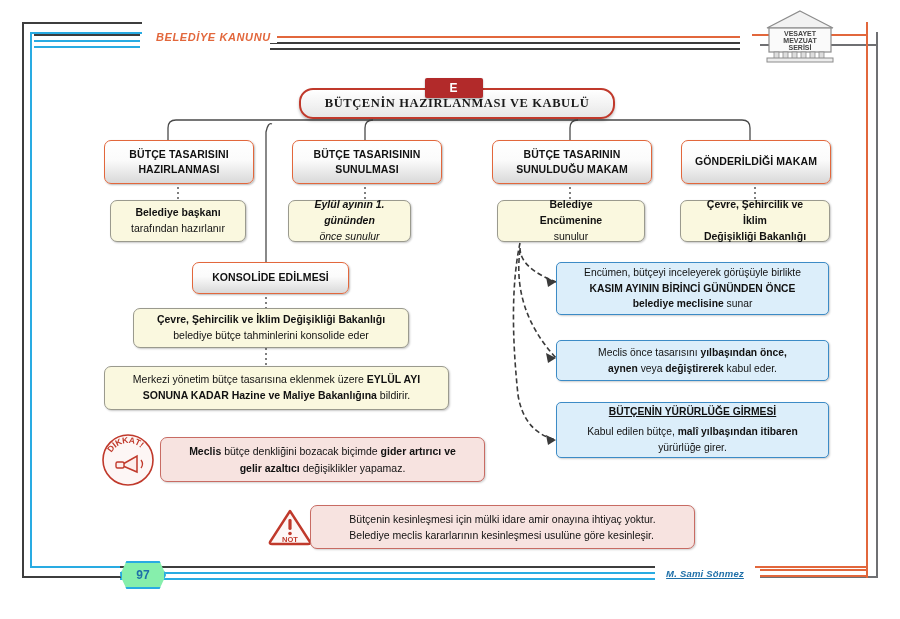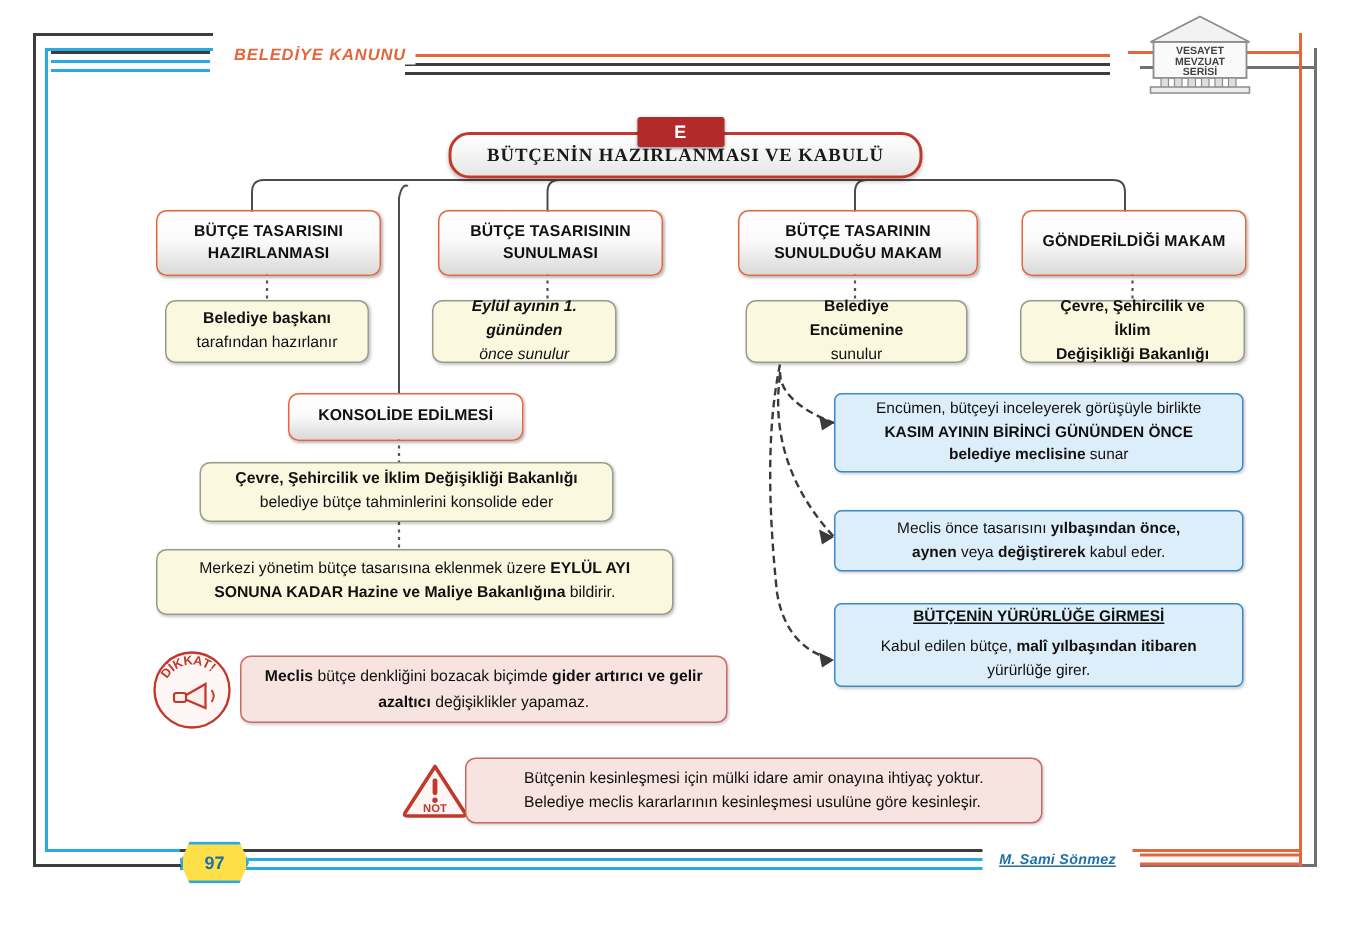--- a/index.html
+++ b/index.html
@@ -118,40 +118,40 @@
   }
   .bbox p{margin:0;font-size:10.3px;color:#111;line-height:1.55;}
   .bbox b{font-weight:bold;}
   .bbox .ttl{display:block;font-weight:bold;text-decoration:underline;margin-bottom:4px;}
 
   
   .pinkbox{
     position:absolute;background:#F7E3E0;
     border:1.2px solid #C86B63;border-radius:7px;
     display:flex;align-items:center;justify-content:center;
-    text-align:center;padding:4px 10px;box-sizing:border-box;
+    text-align:center;padding:4px 23px;box-sizing:border-box;
     box-shadow:1px 1px 2px rgba(0,0,0,.18);
   }
   .pinkbox p{margin:0;font-size:10.5px;color:#111;line-height:1.55;}
   .pinkbox b{font-weight:bold;}
 
   .dikkat-badge{position:absolute;left:101px;top:433px;width:54px;height:54px;}
   .not-badge{position:absolute;left:267px;top:507px;width:46px;height:40px;}
 
   
   .foot-rule{position:absolute;height:2px;}
   .fr1{left:120px;top:566px;width:620px;background:#3d3d3d;}
   .fr2{left:120px;top:572px;width:620px;background:#29ABE2;}
   .fr3{left:120px;top:578px;width:620px;background:#29ABE2;}
   .fr4{left:760px;top:569px;width:106px;background:#E2673C;}
   .fr5{left:760px;top:575px;width:106px;background:#E2673C;}
 
   .page-hex{
     position:absolute;left:120px;top:561px;width:42px;height:24px;
-    background:#fde047;border:2px solid #29ABE2;
+    background:#86efac;border:2px solid #29ABE2;
     clip-path:polygon(14% 0,86% 0,100% 50%,86% 100%,14% 100%,0 50%);
     display:flex;align-items:center;justify-content:center;
   }
   .page-hex span{font-size:12px;font-weight:bold;color:#1E6FA8;}
   .author{
     position:absolute;left:655px;top:565px;width:100px;height:16px;
     display:flex;align-items:center;justify-content:center;
     background:#fff;
     font-size:9.5px;font-weight:bold;font-style:italic;
     color:#1E6FA8;letter-spacing:.2px;text-decoration:underline;

